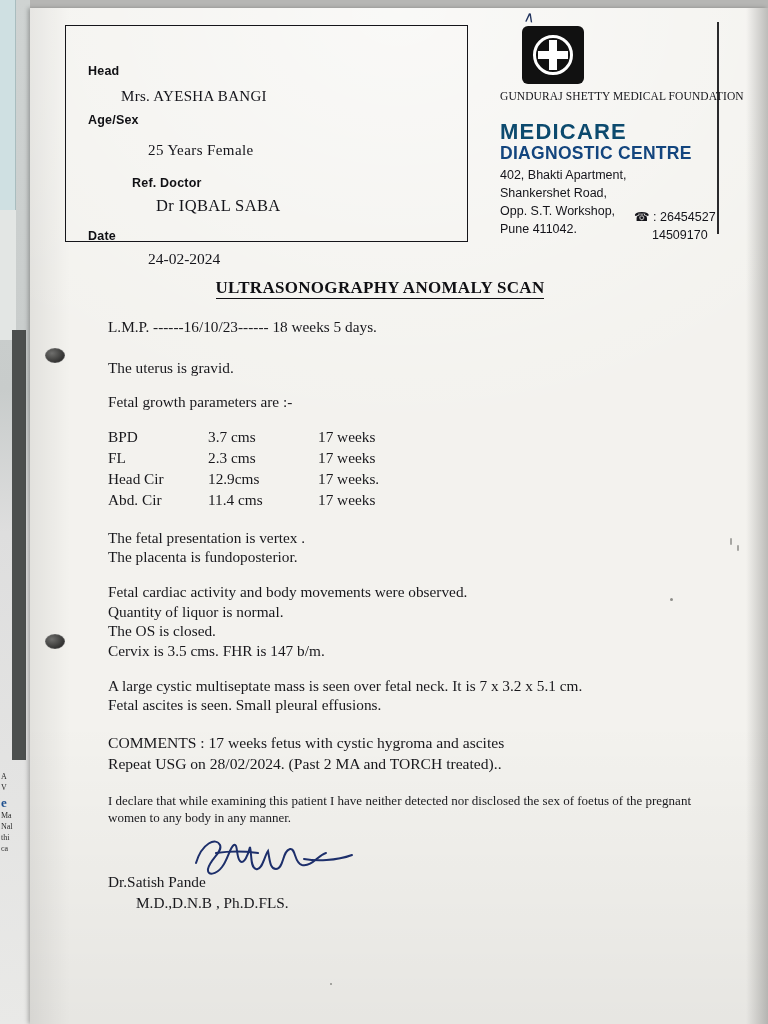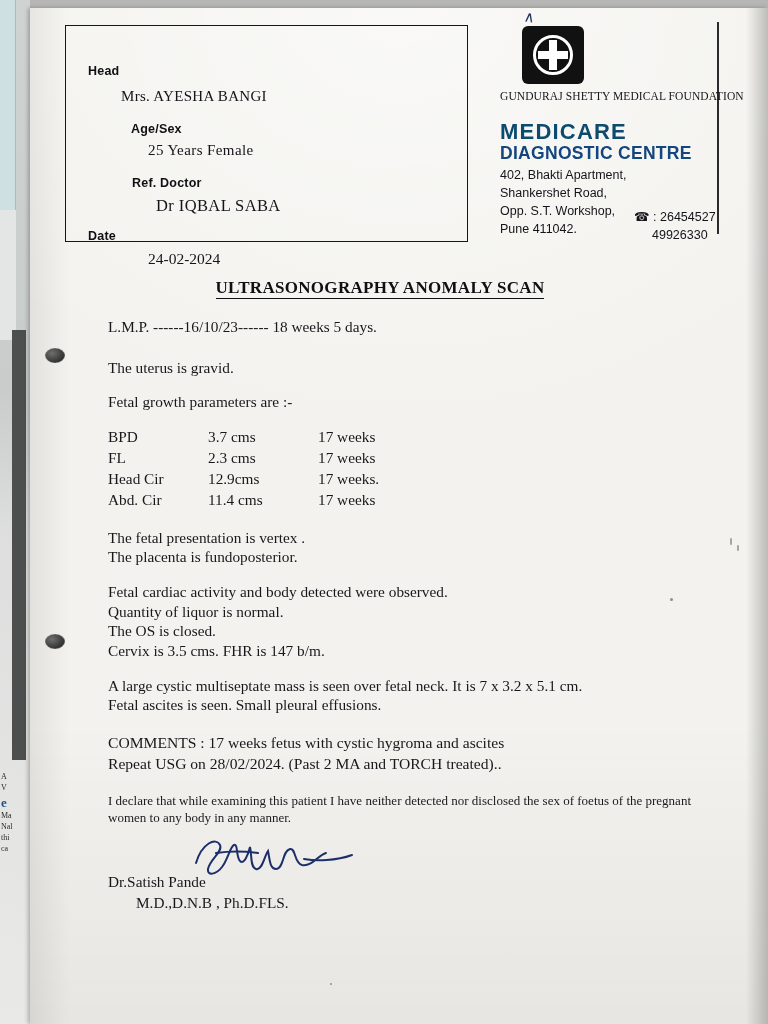--- a/index.html
+++ b/index.html
@@ -99,21 +99,21 @@
     font-size: 12.5px; font-weight: bold; color: #101014;
     letter-spacing: .2px;
   }
   .field-value {
     font-family: "Liberation Serif", serif;
     font-size: 15px; color: #14141a;
   }
 
   .f-name-l   { left: 22px;  top: 38px; }
   .f-name-v   { left: 55px;  top: 62px; letter-spacing: .3px; }
-  .f-age-l    { left: 22px;  top: 96px; margin-left: 43px; }
+  .f-age-l    { left: 22px;  top: 87px; }
   .f-age-v    { left: 82px;  top: 116px; letter-spacing: .4px; }
   .f-doc-l    { left: 22px;  top: 150px; padding-left: 44px; }
   .f-doc-v    { left: 90px;  top: 170px; font-size: 16.5px; letter-spacing: .4px;}
   .f-date-l   { left: 22px;  top: 203px; }
   .f-date-v   { left: 82px;  top: 224px; font-size: 15.5px; }
 
   
   .clinic {
     position: absolute;
     left: 470px; top: 18px;
@@ -324,21 +324,21 @@
     </div>
     <div class="foundation">GUNDURAJ SHETTY MEDICAL FOUNDATION</div>
     <div class="brand">MEDICARE</div>
     <div class="brand-sub">DIAGNOSTIC CENTRE</div>
     <div class="addr">
       <div>402, Bhakti Apartment,</div>
       <div>Shankershet Road,</div>
       <div>Opp. S.T. Workshop,</div>
       <div>Pune 411042.</div>
       <div class="phones">☎ : 26454527</div>
-      <div class="phones2">49926330</div>
+      <div class="phones2">14509170</div>
     </div>
   </div>
 
   <div class="title">
     <span>ULTRASONOGRAPHY ANOMALY SCAN</span>
   </div>
 
   <div class="body">
 
     <div class="para lmp">
@@ -377,21 +377,21 @@
       </tr>
     </tbody>
       </table>
 
     <div class="para">
       <p>The fetal presentation is vertex .</p>
       <p>The placenta is fundoposterior.</p>
     </div>
 
     <div class="para">
-      <p>Fetal cardiac activity and body detected were observed.</p>
+      <p>Fetal cardiac activity and body movements were observed.</p>
       <p>Quantity of liquor is normal.</p>
       <p>The OS is closed.</p>
       <p>Cervix is 3.5 cms. FHR is 147 b/m.</p>
     </div>
 
     <div class="para">
       <p>A large cystic multiseptate mass is seen over fetal neck. It is 7 x 3.2 x 5.1 cm.</p>
       <p>Fetal ascites is seen. Small pleural effusions.</p>
     </div>
 

